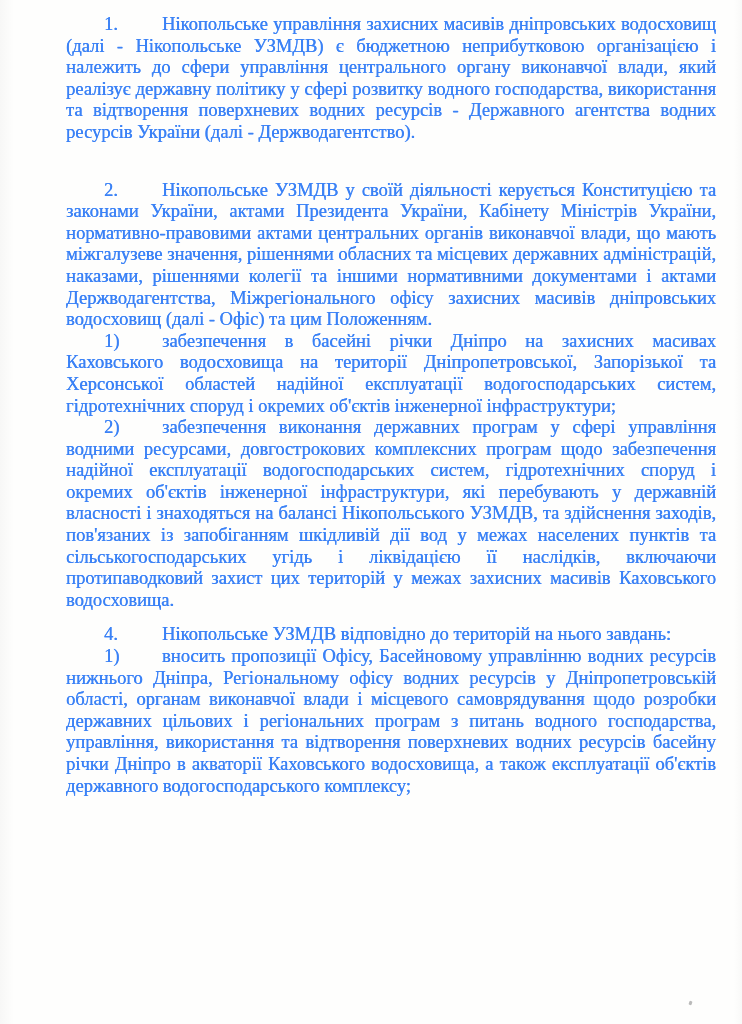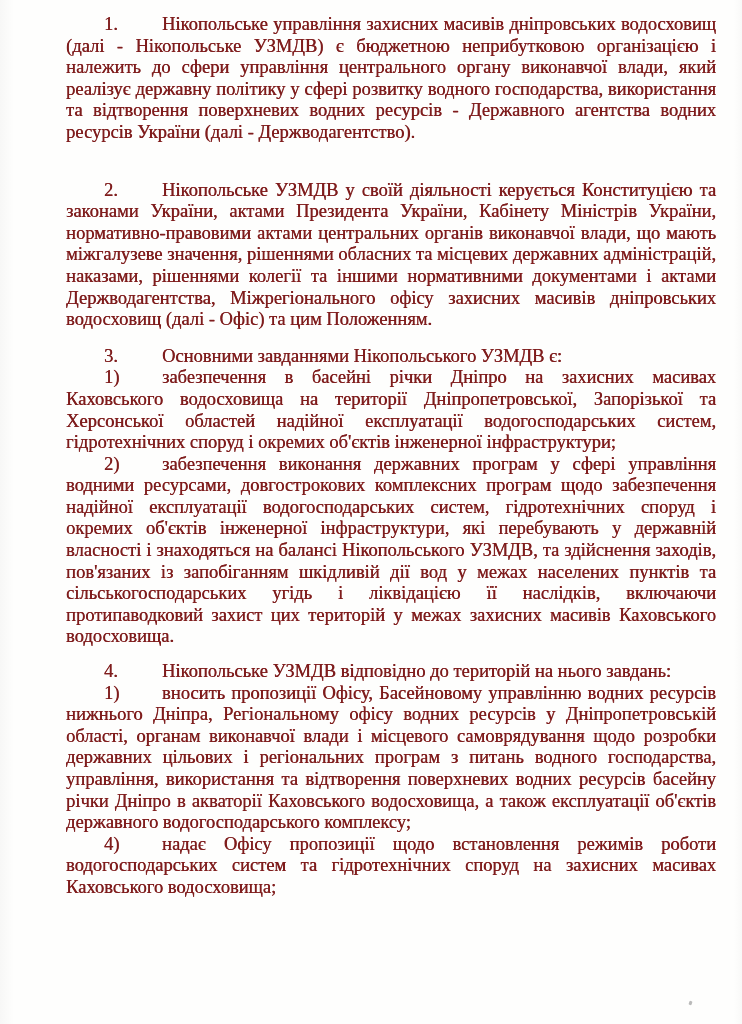--- a/index.html
+++ b/index.html
@@ -36,21 +36,21 @@
     width: 3px; height: 4px;
     background: rgba(60,60,60,0.35);
     transform: rotate(20deg);
     border-radius: 1px;
   }
   .content {
     position: absolute;
     left: 66px;
     top: 14px;
     width: 650px;
-    color: #7f1d1d;
+    color: #3b82f6;
     font-size: 18.5px;
     line-height: 21.6px;
     text-align: justify;
     
     text-shadow: 0.35px 0 0 currentColor;
   }
   .para {
     margin: 0;
     padding: 0;
   }
@@ -70,30 +70,28 @@
 <div class="page">
   <div class="edge-left"></div>
   <div class="edge-right"></div>
 
   <div class="content">
 
     <p class="para"><span class="num">1.</span><span>Нікопольське управління захисних масивів дніпровських водосховищ (далі - Нікопольське УЗМДВ) є бюджетною неприбутковою організацією і належить до сфери управління центрального органу виконавчої влади, який реалізує державну політику у сфері розвитку водного господарства, використання та відтворення поверхневих водних ресурсів - Державного агентства водних ресурсів України (далі - Держводагентство).</span></p>
 
     <p class="para gap-a"><span class="num">2.</span><span>Нікопольське УЗМДВ у своїй діяльності керується Конституцією та законами України, актами Президента України, Кабінету Міністрів України, нормативно-правовими актами центральних органів виконавчої влади, що мають міжгалузеве значення, рішеннями обласних та місцевих державних адміністрацій, наказами, рішеннями колегії та іншими нормативними документами і актами Держводагентства, Міжрегіонального офісу захисних масивів дніпровських водосховищ (далі - Офіс) та цим Положенням.</span></p>
 
-    <p class="para gap-b"><span class="num">3.</span><span>Основними завданнями Нікопольського УЗМДВ є:</span></p>
 
     <p class="para"><span class="num">1)</span><span>забезпечення в басейні річки Дніпро на захисних масивах Каховського водосховища на території Дніпропетровської, Запорізької та Херсонської областей надійної експлуатації водогосподарських систем, гідротехнічних споруд і окремих об'єктів інженерної інфраструктури;</span></p>
 
     <p class="para"><span class="num">2)</span><span>забезпечення виконання державних програм у сфері управління водними ресурсами, довгострокових комплексних програм щодо забезпечення надійної експлуатації водогосподарських систем, гідротехнічних споруд і окремих об'єктів інженерної інфраструктури, які перебувають у державній власності і знаходяться на балансі Нікопольського УЗМДВ, та здійснення заходів, пов'язаних із запобіганням шкідливій дії вод у межах населених пунктів та сільськогосподарських угідь і ліквідацією її наслідків, включаючи протипаводковий захист цих територій у межах захисних масивів Каховського водосховища.</span></p>
 
     <p class="para gap-c"><span class="num">4.</span><span>Нікопольське УЗМДВ відповідно до територій на нього завдань:</span></p>
 
     <p class="para"><span class="num">1)</span><span>вносить пропозиції Офісу, Басейновому управлінню водних ресурсів нижнього Дніпра, Регіональному офісу водних ресурсів у Дніпропетровській області, органам виконавчої влади і місцевого самоврядування щодо розробки державних цільових і регіональних програм з питань водного господарства, управління, використання та відтворення поверхневих водних ресурсів басейну річки Дніпро в акваторії Каховського водосховища, а також експлуатації об'єктів державного водогосподарського комплексу;</span></p>
 
 
 
-    <p class="para"><span class="num">4)</span><span>надає Офісу пропозиції щодо встановлення режимів роботи водогосподарських систем та гідротехнічних споруд на захисних масивах Каховського водосховища;</span></p>
 
   </div>
 
   <div class="speck"></div>
 </div>
 
 </body></html>

